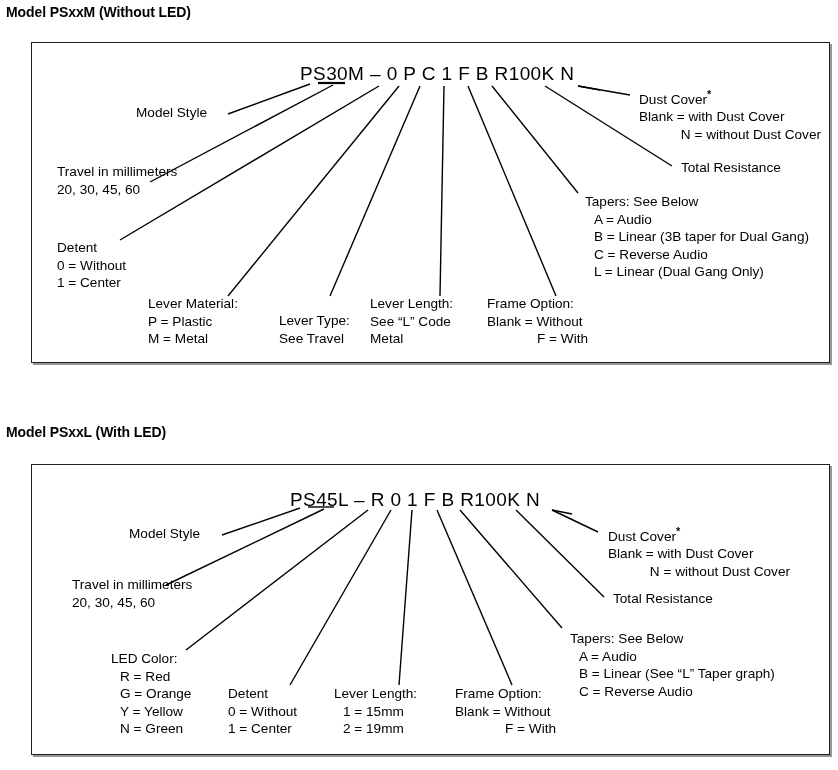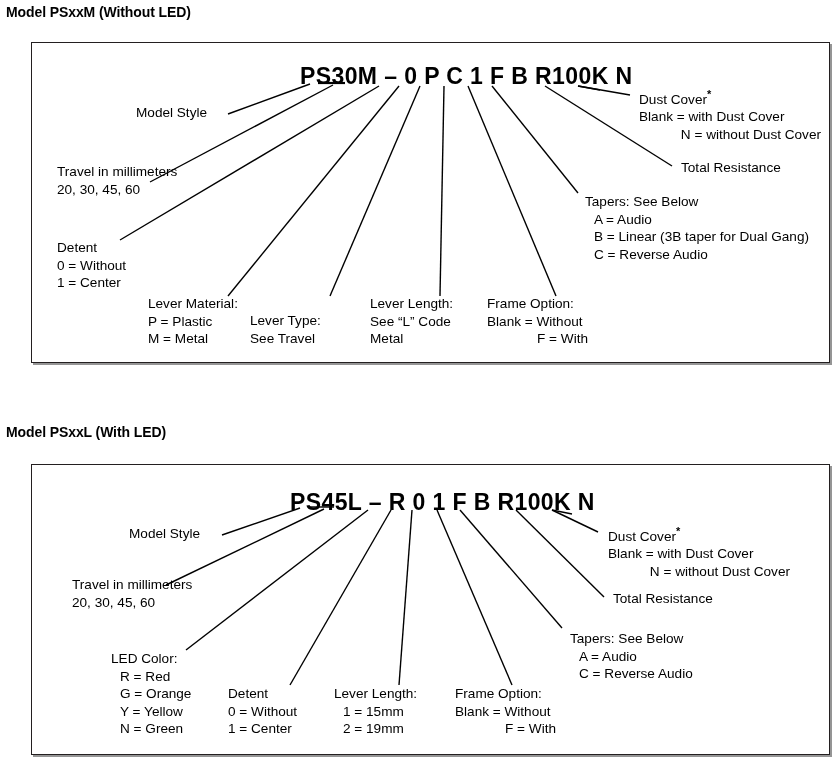--- a/index.html
+++ b/index.html
@@ -14,21 +14,21 @@
   }
   .diagram-box{
     position:absolute;background:#ffffff;
     border:1.5px solid #231f20;
     box-shadow:2px 2px 0 0 rgba(130,130,130,0.85);
     box-sizing:border-box;
   }
   .svg-lines{position:absolute;left:0;top:0;overflow:visible;pointer-events:none;}
   .svg-lines line{stroke:#000000;stroke-width:1.4;}
   .partnum{
-    position:absolute;font-size:23px;font-weight:bold;white-space:nowrap;
+    position:absolute;font-size:19px;font-weight:normal;white-space:nowrap;
     letter-spacing:0.4px;
   }
   .callout{
     position:absolute;font-size:13.6px;line-height:17.5px;white-space:nowrap;
   }
   .callout .sup{font-size:11px;vertical-align:super;font-weight:bold;}
   .ind{display:block;}
   .ind.pad{padding-left:9px;}
   .ind.rpad{text-align:right;}
 </style>
@@ -80,21 +80,21 @@
   <span class="ind">0 = Without</span>
   <span class="ind">1 = Center</span>
 </div>
 
 <div class="callout" style="left:148px;top:295px;">
   <span class="ind">Lever Material:</span>
   <span class="ind">P = Plastic</span>
   <span class="ind">M = Metal</span>
 </div>
 
-<div class="callout" style="left:250px;top:312px;">
+<div class="callout" style="left:279px;top:312px;">
   <span class="ind">Lever Type:</span>
   <span class="ind">See Travel</span>
 </div>
 
 <div class="callout" style="left:370px;top:295px;">
   <span class="ind">Lever Length:</span>
   <span class="ind">See “L” Code</span>
   <span class="ind">Metal</span>
 </div>
 
@@ -102,20 +102,21 @@
   <span class="ind">Frame Option:</span>
   <span class="ind">Blank = Without</span>
   <span class="ind rpad" style="width:101px;">F = With</span>
 </div>
 
 <div class="callout" style="left:585px;top:193px;">
   <span class="ind">Tapers: See Below</span>
   <span class="ind pad">A = Audio</span>
   <span class="ind pad">B = Linear (3B taper for Dual Gang)</span>
   <span class="ind pad">C = Reverse Audio</span>
+  <span class="ind pad">L = Linear (Dual Gang Only)</span>
 </div>
 
 <div class="callout" style="left:639px;top:86px;">
   <span class="ind"><span>Dust Cover</span><span class="sup">*</span></span>
   <span class="ind">Blank = with Dust Cover</span>
   <span class="ind rpad" style="width:182px;">N = without Dust Cover</span>
 </div>
 
 <div class="callout" style="left:681px;top:159px;">Total Resistance</div>
 
@@ -179,20 +180,21 @@
 
 <div class="callout" style="left:455px;top:685px;">
   <span class="ind">Frame Option:</span>
   <span class="ind">Blank = Without</span>
   <span class="ind rpad" style="width:101px;">F = With</span>
 </div>
 
 <div class="callout" style="left:570px;top:630px;">
   <span class="ind">Tapers: See Below</span>
   <span class="ind pad">A = Audio</span>
+  <span class="ind pad">B = Linear (See “L” Taper graph)</span>
   <span class="ind pad">C = Reverse Audio</span>
 </div>
 
 <div class="callout" style="left:608px;top:523px;">
   <span class="ind"><span>Dust Cover</span><span class="sup">*</span></span>
   <span class="ind">Blank = with Dust Cover</span>
   <span class="ind rpad" style="width:182px;">N = without Dust Cover</span>
 </div>
 
 <div class="callout" style="left:613px;top:590px;">Total Resistance</div>

